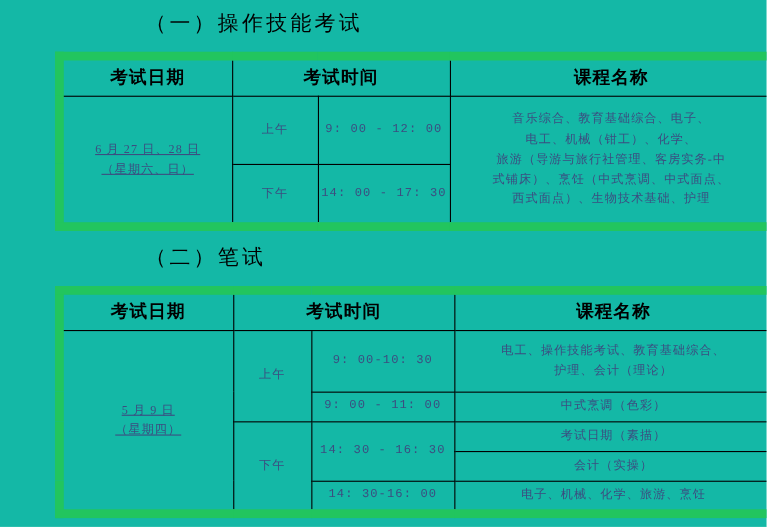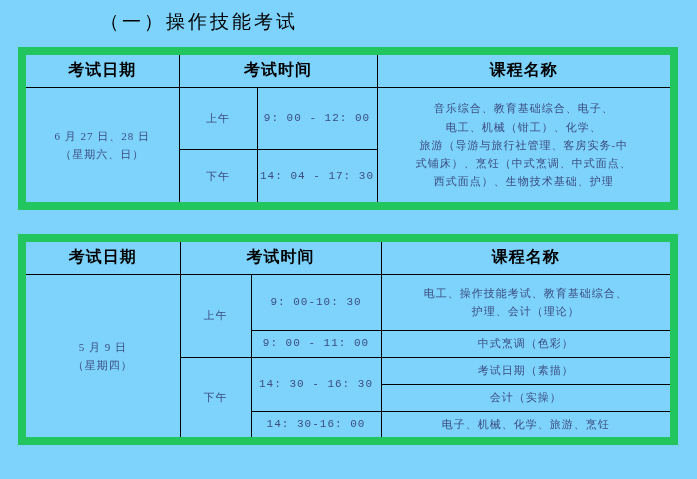--- a/index.html
+++ b/index.html
@@ -4,23 +4,24 @@
 <style>
   * { margin: 0; padding: 0; box-sizing: border-box; }
   html, body {
     width: 697px;
     background: #ffffff;
     font-family: "Liberation Serif", "DejaVu Serif", serif;
   }
   .doc {
     width: 697px;
     height: 479px;
-    background: #7dd3fc;
+    background: #14b8a6;
     padding-top: 9px;
     overflow: hidden;
+    padding-left: 32px;
   }
   .section-title {
     margin-left: 100px;
     font-size: 19px;
     color: #000000;
     letter-spacing: 3px;
     font-family: "Liberation Serif", "DejaVu Serif", serif;
     font-weight: 500;
     height: 26px;
     line-height: 26px;
@@ -48,21 +49,21 @@
   table.sched td {
     font-size: 11px;
     color: #3c4d80;
     letter-spacing: 1px;
     line-height: 1.65;
   }
   td.time-cell {
     font-family: Liberation Mono, monospace;
     letter-spacing: 0.5px;
   }
-  td.date-cell { line-height: 2.0; }
+  td.date-cell { line-height: 2.0; text-decoration: underline; }
   td.course-cell-multi { line-height: 1.6; letter-spacing: 0.5px; }
   .t1 { margin-top: 12px; }
   .t1 .hdr-row   { height: 36px; }
   .t1 .body-row1 { height: 62px; }
   .t1 .body-row2 { height: 57px; }
   .t2 { margin-top: 12px; }
   .t2 .hdr-row { height: 36px; }
   .t2 .r1 { height: 56px; }
   .t2 .r2 { height: 27px; }
   .t2 .r3 { height: 27px; }
@@ -96,27 +97,28 @@
       <td>上午</td>
       <td class="time-cell">9: 00 - 12: 00</td>
       <td rowspan="2" class="course-cell-multi">音乐综合、教育基础综合、电子、
 电工、机械（钳工）、化学、
 旅游（导游与旅行社管理、客房实务-中
 式铺床）、烹饪（中式烹调、中式面点、
 西式面点）、生物技术基础、护理</td>
     </tr>
     <tr class="body-row2">
       <td>下午</td>
-      <td class="time-cell">14: 04 - 17: 30</td>
+      <td class="time-cell">14: 00 - 17: 30</td>
     </tr>
   </tbody>
     </table>
 
   <div class="gap"></div>
 
+  <div class="section-title">（二）笔试</div>
 
   <table class="sched t2">
     <colgroup>
       <col style="width:158px">
         <col style="width:71px">
         <col style="width:130px">
         <col style="width:293px">
     </colgroup>
     <tbody>
         <tr class="hdr-row">

